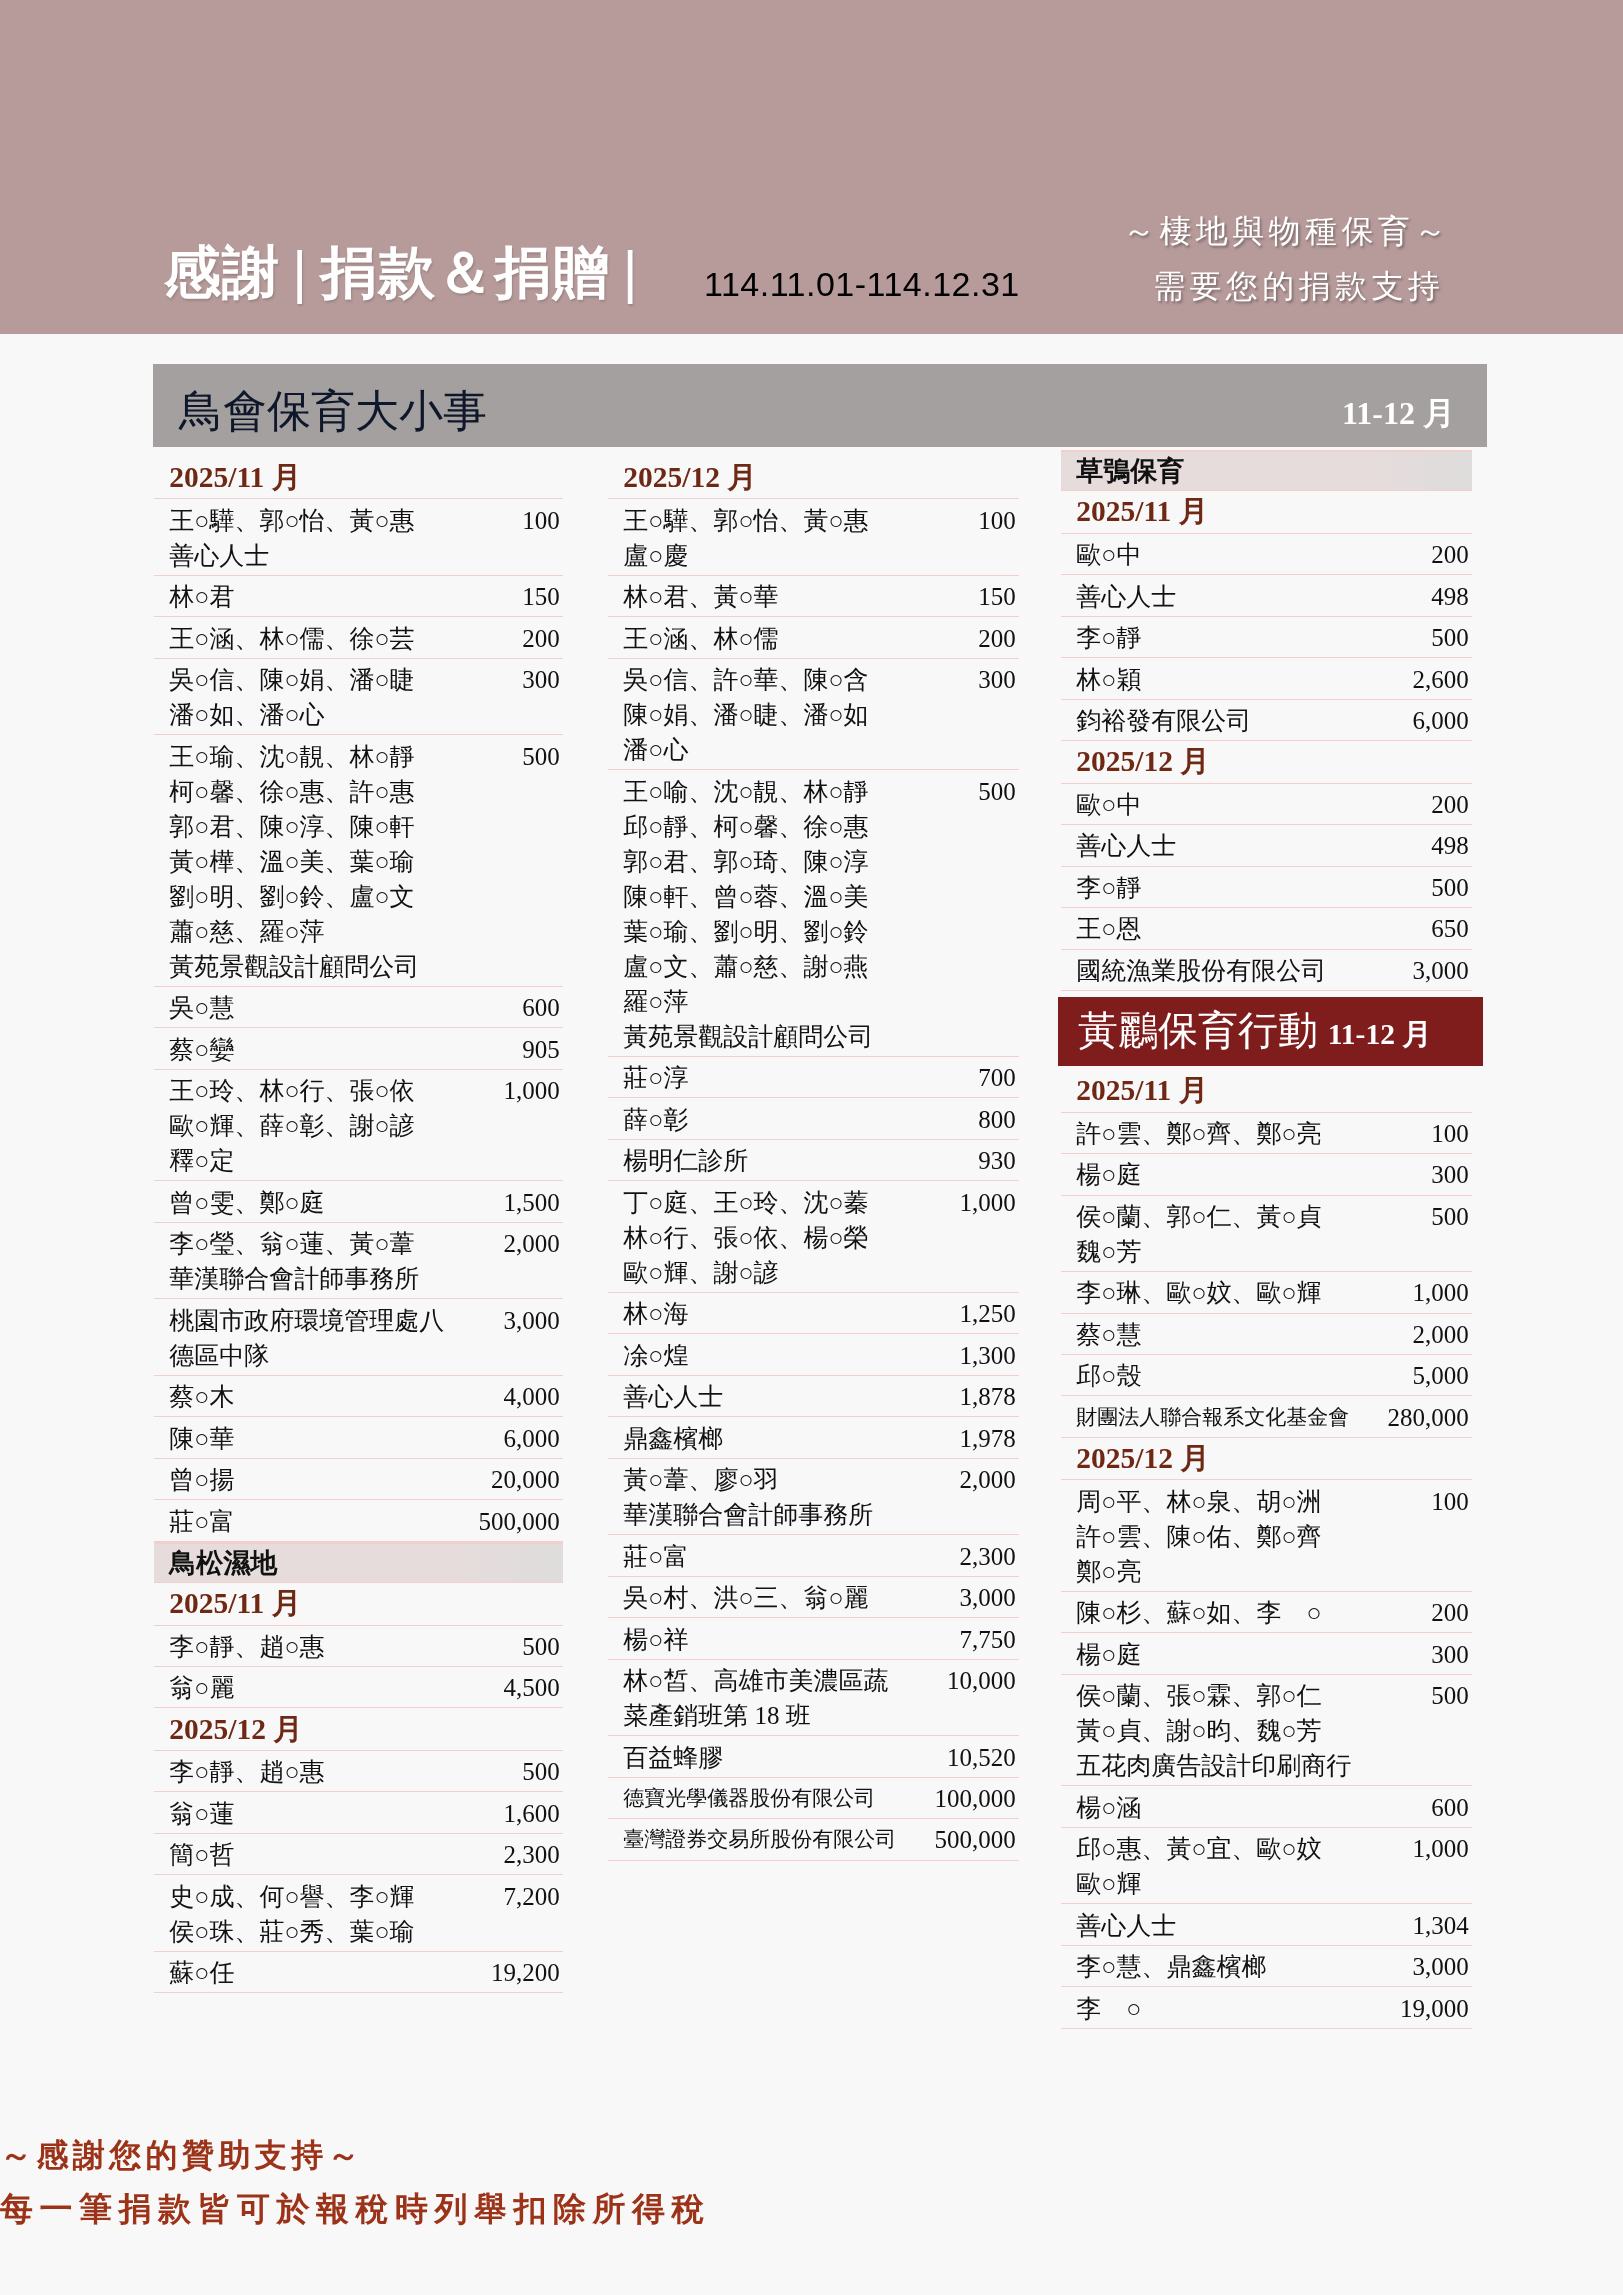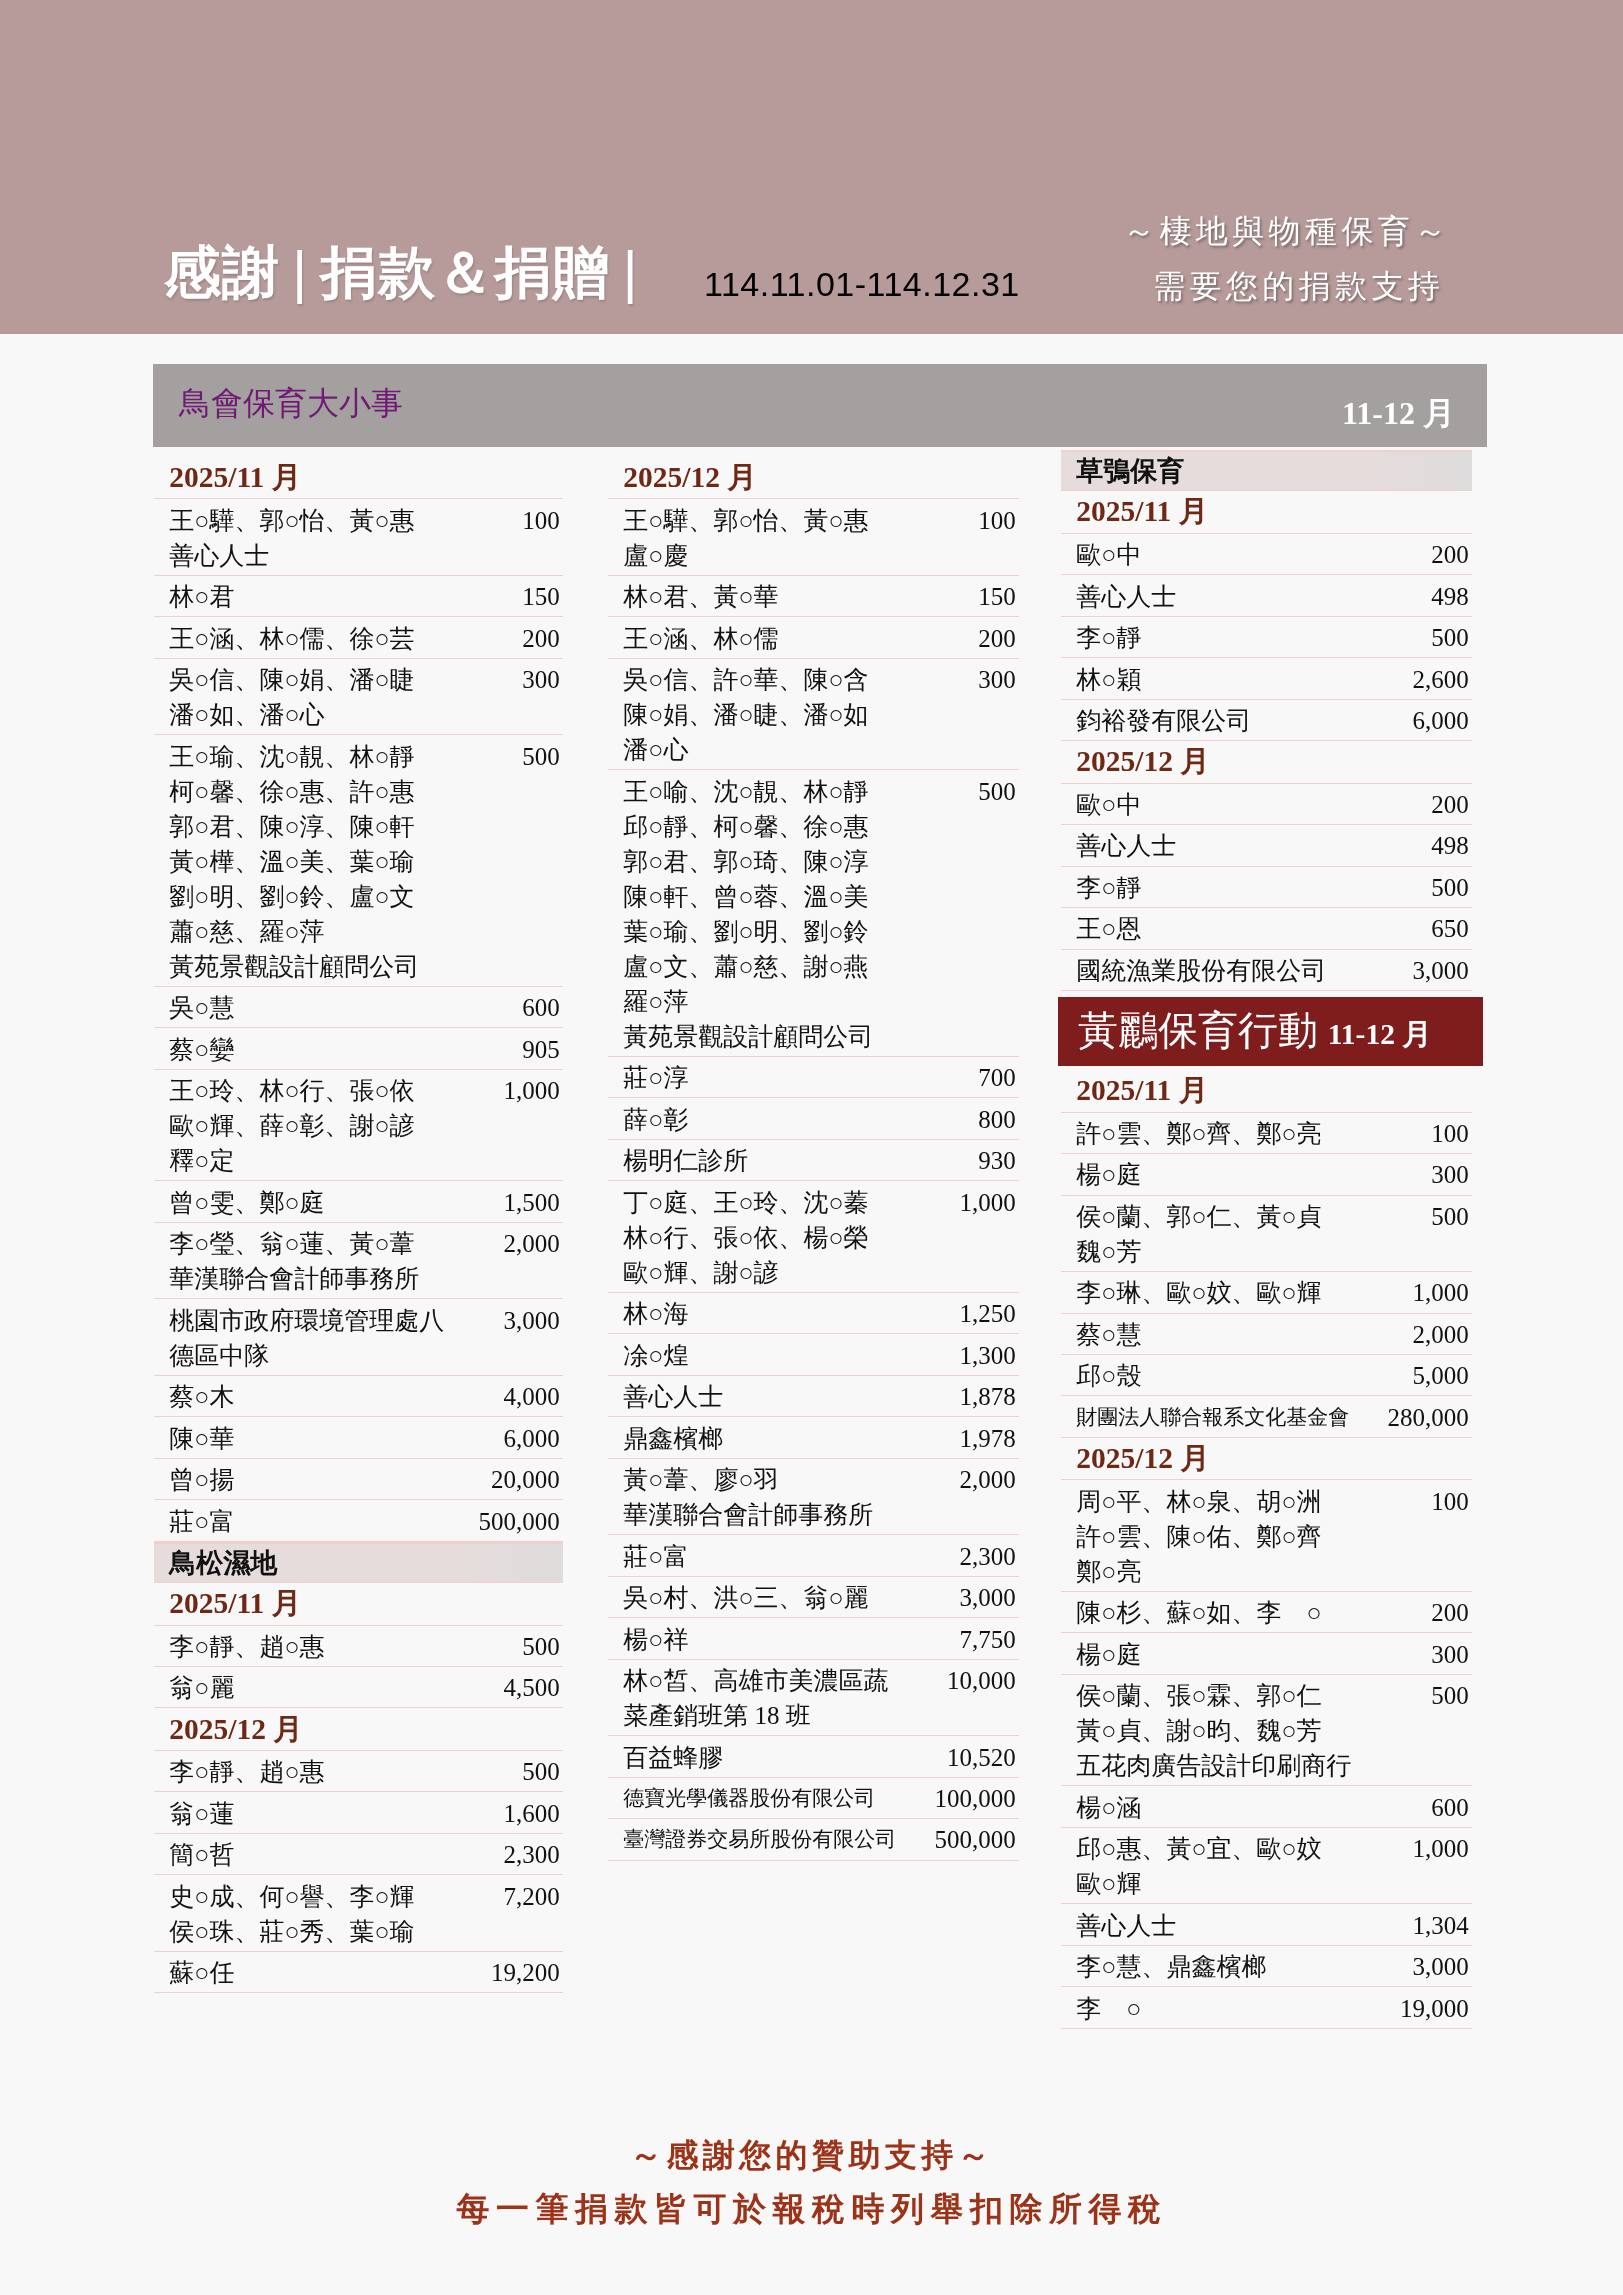--- a/index.html
+++ b/index.html
@@ -8,39 +8,39 @@
 
   .banner { position: absolute; left: 0; top: 0; width: 1624px; height: 334px; background: #b79b9b; text-align: right; }
   .banner-title { position: absolute; left: 164px; top: 235px; color: #fff; font-family: "Liberation Sans", "DejaVu Sans", sans-serif; font-size: 57px; font-weight: bold; letter-spacing: 1.1px; white-space: nowrap; text-shadow: 1.1px 1.6px 2.2px rgba(0,0,0,0.15); }
   .banner-title .sep { font-weight: normal; margin: 0 12px; }
   .banner-date { position: absolute; left: 704px; top: 265px; color: #000000; font-family: "Liberation Sans", "DejaVu Sans", sans-serif; font-size: 34px; letter-spacing: 0.5px; white-space: nowrap; }
   .banner-tag1, .banner-tag2 { position: absolute; color: #fff; font-family: "DejaVu Serif", serif; font-size: 32px; font-weight: normal; letter-spacing: 4.4px; white-space: nowrap; text-shadow: 1.6px 2.2px 2.7px rgba(0,0,0,0.35); }
   .banner-tag1 { left: 1123px; top: 210px; }
   .banner-tag2 { left: 1153px; top: 265px; }
 
   .main-header { position: absolute; left: 153px; top: 364px; width: 1334px; height: 83px; background: #a4a09f; }
-  .main-header-title { position: absolute; left: 26px; top: 17.5px; color: #701a75; font-size: 32px; white-space: nowrap; }
+  .main-header-title { position: absolute; left: 26px; top: 17.5px; color: #0f172a; font-size: 44px; white-space: nowrap; }
   .main-header-range { position: absolute; right: 32px; top: 28px; color: #fff; font-size: 32px; font-weight: bold; white-space: nowrap; }
 
   .col { position: absolute; }
   .col1 { left: 154px; top: 457px; width: 409px; }
   .col2 { left: 608px; top: 457px; width: 411px; }
   .col3 { left: 1061px; top: 450px; width: 411px; }
 
   .row { display: flex; justify-content: space-between; align-items: flex-start; border-bottom: 1.6px solid #f2cfcc; padding: 0 3.3px 0 15.3px; }
   .row .name { font-size: 25px; line-height: 35px; padding-top: 3.3px; padding-bottom: 2.2px; }
   .row .amt { font-size: 25px; line-height: 35px; padding-top: 3.3px; white-space: nowrap; text-align: right; }
   .row .name.small { font-size: 21px; }
   .month { border-bottom: 1.6px solid #f2cfcc; padding: 2.2px 0 3.3px 15.3px; color: #6e2814; font-size: 29.5px; font-weight: bold; line-height: 36px; }
   .subhead { background: linear-gradient(90deg, #e6dcdc 0%, #e6dcdc 75%, #dedcdc 100%); border-top: 2.2px solid #f2cfcc; border-bottom: 1.6px solid #f2cfcc; padding: 1.1px 0 2.2px 15.3px; font-family: "DejaVu Sans", sans-serif; font-weight: bold; font-size: 27px; line-height: 35px; }
   .col-header { background: #7f1d1d; color: #fff; padding: 6.5px 0 7.6px 19.6px; margin: 5.5px 0 4.4px -2.7px; width: 425px; white-space: nowrap; }
   .col-header .t { font-size: 40px; }
   .col-header .r { font-size: 29.5px; font-weight: bold; margin-left: 9.8px; }
 
-  .footer1, .footer2 { position: absolute; left: 0; width: 1624px; text-align: center; color: #9c3318; font-family: "DejaVu Serif", serif; font-weight: bold; white-space: nowrap; }
+  .footer1, .footer2 { position: absolute; left: 0; width: 1624px; text-align: left; color: #9c3318; font-family: "DejaVu Serif", serif; font-weight: bold; white-space: nowrap; }
   .footer1 { top: 2134px; font-size: 32px; letter-spacing: 4.4px; }
   .footer2 { top: 2187px; font-size: 33px; letter-spacing: 6.5px; }
 </style>
 </head>
 <body>
 
 <div class="banner">
   <div class="banner-title">
     <span>感謝</span><span class="sep">|</span><span>捐款＆捐贈</span><span class="sep">|</span>
   </div>

